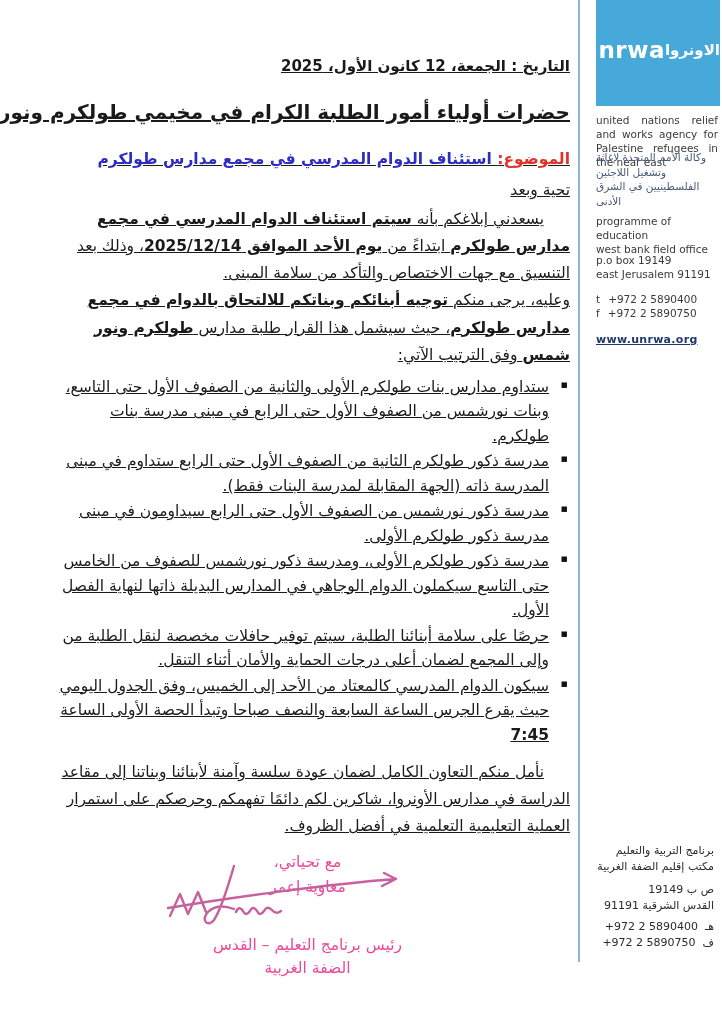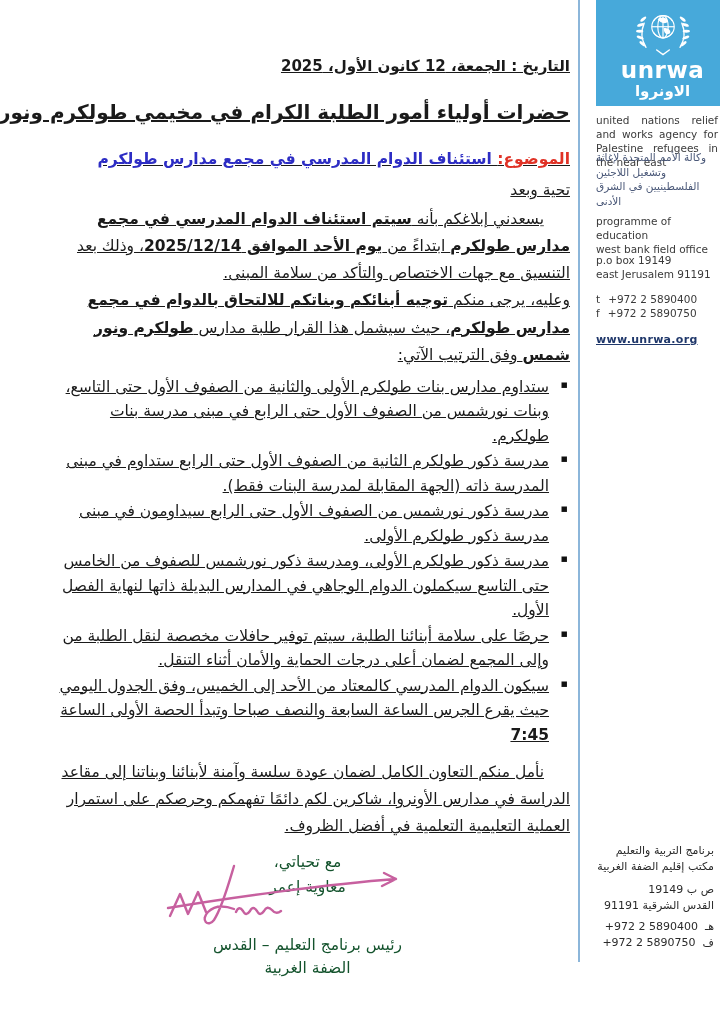--- a/index.html
+++ b/index.html
@@ -24,37 +24,37 @@
   .p1{margin-top:7px;text-indent:26px;}
   .p2{margin-top:0;}
   ul.bullets{margin:6px 0 0 0;padding:0;list-style:none;font-size:15.5px;}
   ul.bullets li{position:relative;padding-right:21px;line-height:1.58;margin-top:1px;}
   ul.bullets li::before{content:"▪";position:absolute;right:2px;top:1px;font-size:11px;color:#111;}
   .closing{margin-top:12px;text-indent:26px;}
 
   
   .sig-block{
     position:absolute;top:853px;left:165px;width:285px;text-align:center;
-    direction:rtl;font-size:15.5px;color:#14532d;
+    direction:rtl;font-size:15.5px;color:#ec4899;
   }
   .sig-name-row{position:relative;margin-top:7px;}
   .scribble{position:absolute;left:-8px;top:-20px;width:262px;height:72px;pointer-events:none;}
   .sig-title1{margin-top:40px;}
   .sig-title2{margin-top:5px;}
 
   .copy-note{
     position:absolute;top:993px;right:152px;direction:rtl;
     font-size:14.5px;font-weight:bold;margin-top:40px;
   }
 
   
   .v-line{position:absolute;left:578px;top:0;width:2px;height:962px;background:#8cb6da;}
   .logo-box{
     position:absolute;left:596px;top:0;width:124px;height:106px;background:#47a9da;
-    display:flex;flex-direction:column;align-items:center;justify-content:flex-end;
+    display:flex;align-items:center;justify-content:flex-end;
     padding-bottom:5px;box-sizing:border-box;padding-left:9px;
   }
   .emblem{width:66px;height:52px;margin-bottom:1px;}
   .brand-en{color:#fff;font-weight:bold;font-size:23px;line-height:0.95;letter-spacing:0.5px;}
   .brand-ar{color:#fff;font-weight:bold;font-size:15px;line-height:1.25;direction:rtl;}
   .side-en{position:absolute;left:596px;width:122px;text-align:left;color:#3a3a3a;
     font-size:10.5px;line-height:1.32;}
   .tagline-en{top:114px;text-align:justify;}
   .tagline-ar{position:absolute;left:596px;top:150px;width:122px;direction:rtl;text-align:left;
     font-size:10.5px;line-height:1.4;color:#4a5878;}

